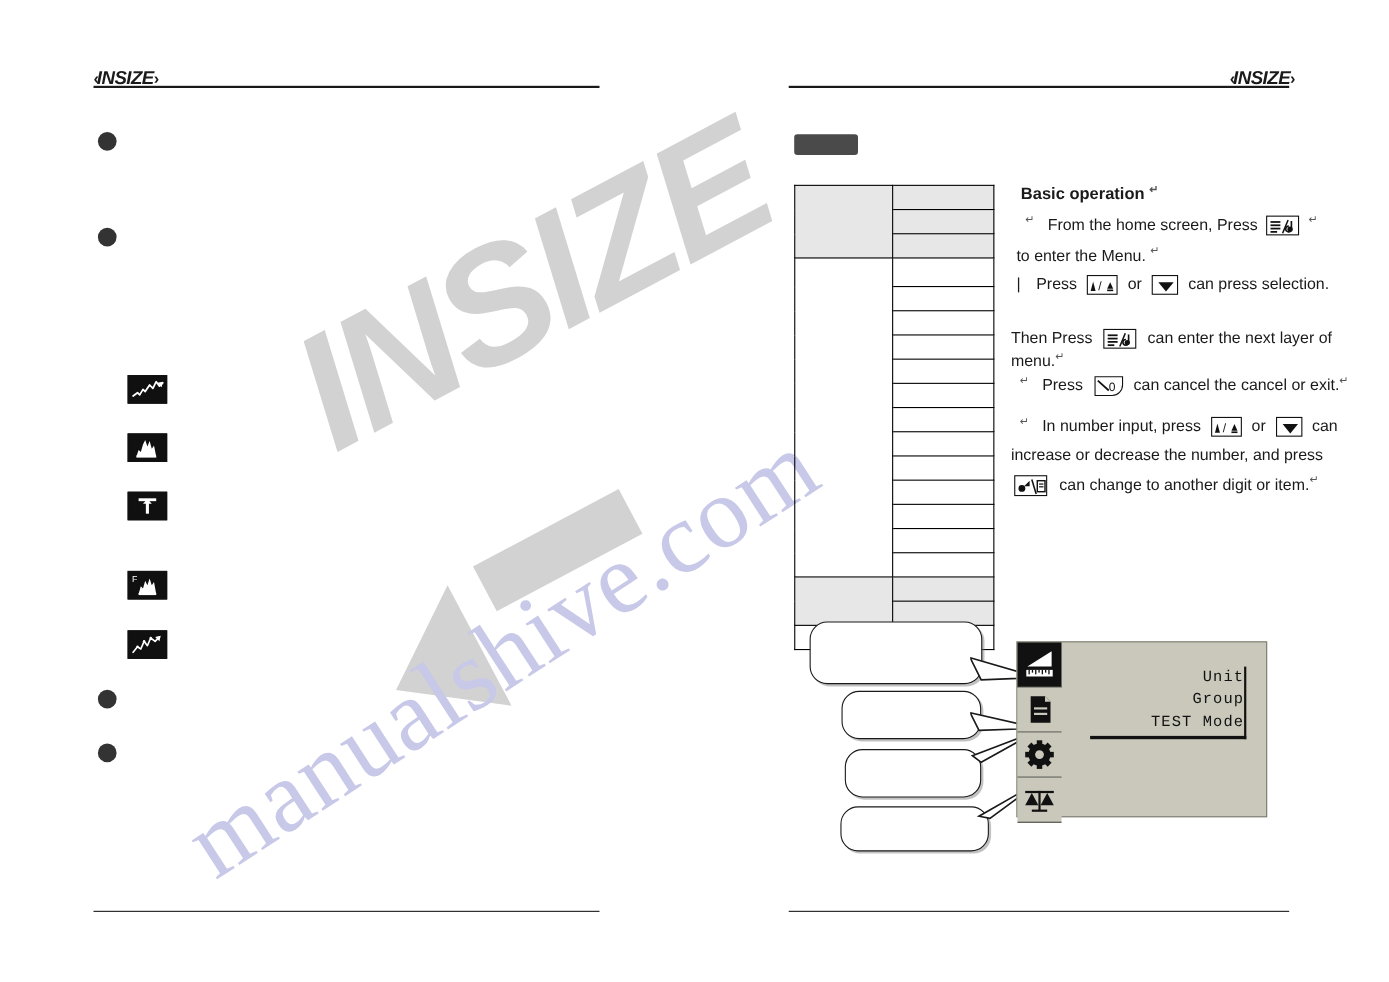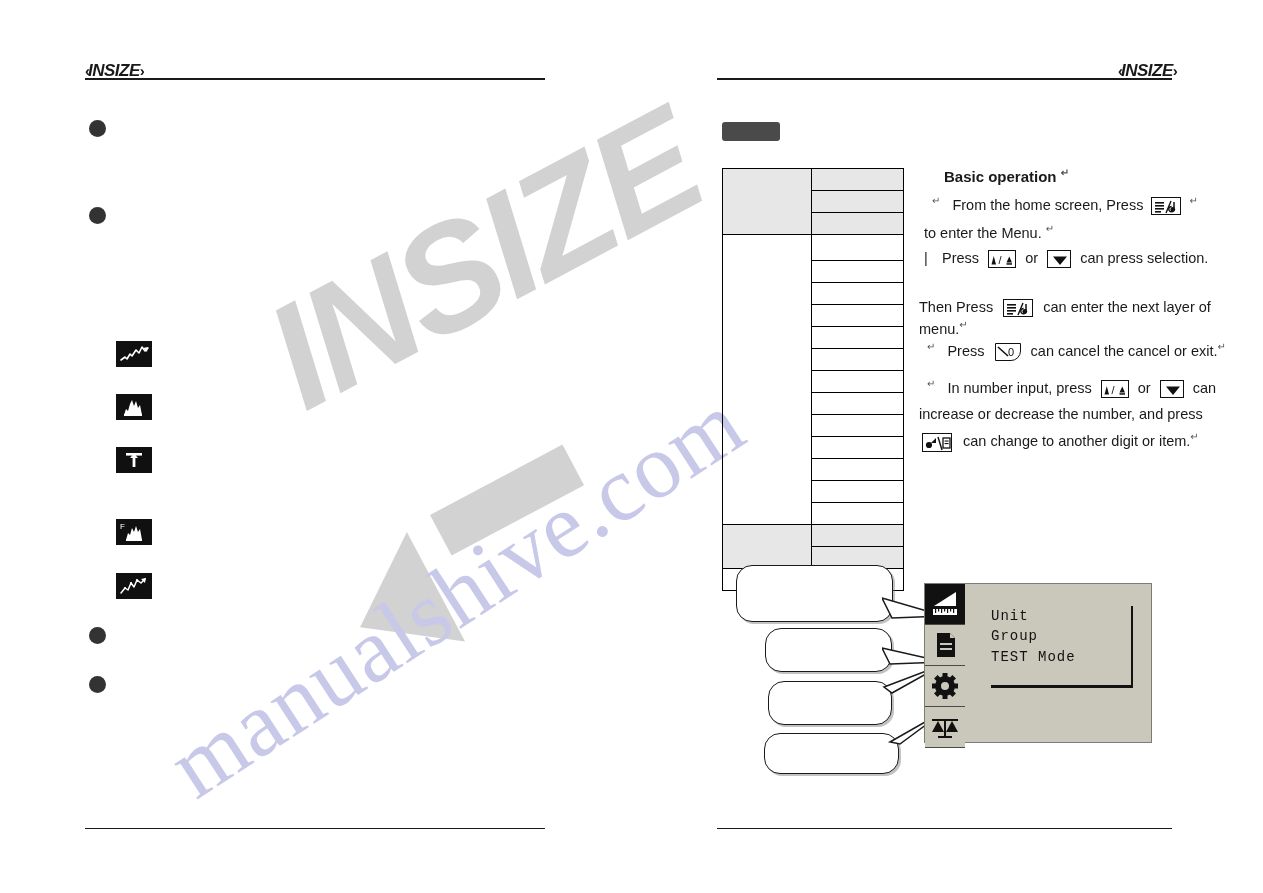--- a/index.html
+++ b/index.html
@@ -210,29 +210,29 @@
     border-bottom: 1px solid #4a4a44;
     background: #c9c8bb;
   }
   .lcd-icon.active { background: #111; }
   .lcd-icon svg { position: absolute; left: 5px; top: 5px; }
   .lcd-menu {
     position: absolute;
     left: 66px;
     top: 22px;
     width: 140px;
-    text-align: left;
+    text-align: right;
     font-family: "Liberation Mono", monospace;
     font-size: 14px;
     color: #121212;
     letter-spacing: 1px;
     line-height: 1.45;
     border-right: 2px solid #121212;
     border-bottom: 3px solid #121212;
-    padding-bottom: 18px;
+    padding-bottom: 2px;
   }
 </style>
 </head>
 <body>
 
 <div id="watermark">
   <div class="wm-arrow"></div>
   <div class="wm-arrow-tail"></div>
   <div class="wm-insize">INSIZE</div>
   <div class="wm-site">manualshive.com</div>
@@ -363,21 +363,21 @@
           <tr style="height: 22px;">
             <td class="col-b cell-shaded"></td>
           </tr>
           <tr style="height: 22px;">
             <td class="col-a cell-plain" rowspan="1"></td>
             <td class="col-b cell-plain"></td>
           </tr>
         </tbody>
     </table>
 
-    <div class="rt bold" style="left:312px; top:168px;text-align:center;">
+    <div class="rt bold" style="left:296px; top:168px;text-align:center;">
       <span>Basic operation</span> <span class="pilcrow">↵</span>
     </div>
 
     <div class="rt" style="left:300px; top:196px;">
       <span class="pilcrow" style="margin-right:8px;">↵</span>
       <span>From the home screen, Press</span>
       <span class="keybox" style="width:30px;height:18px;margin:0 4px;">
         <svg viewBox="0 0 30 18" width="30" height="18">
           <rect x="3" y="4" width="9" height="1.6" fill="#111"></rect>
           <rect x="3" y="7" width="9" height="1.6" fill="#111"></rect>

